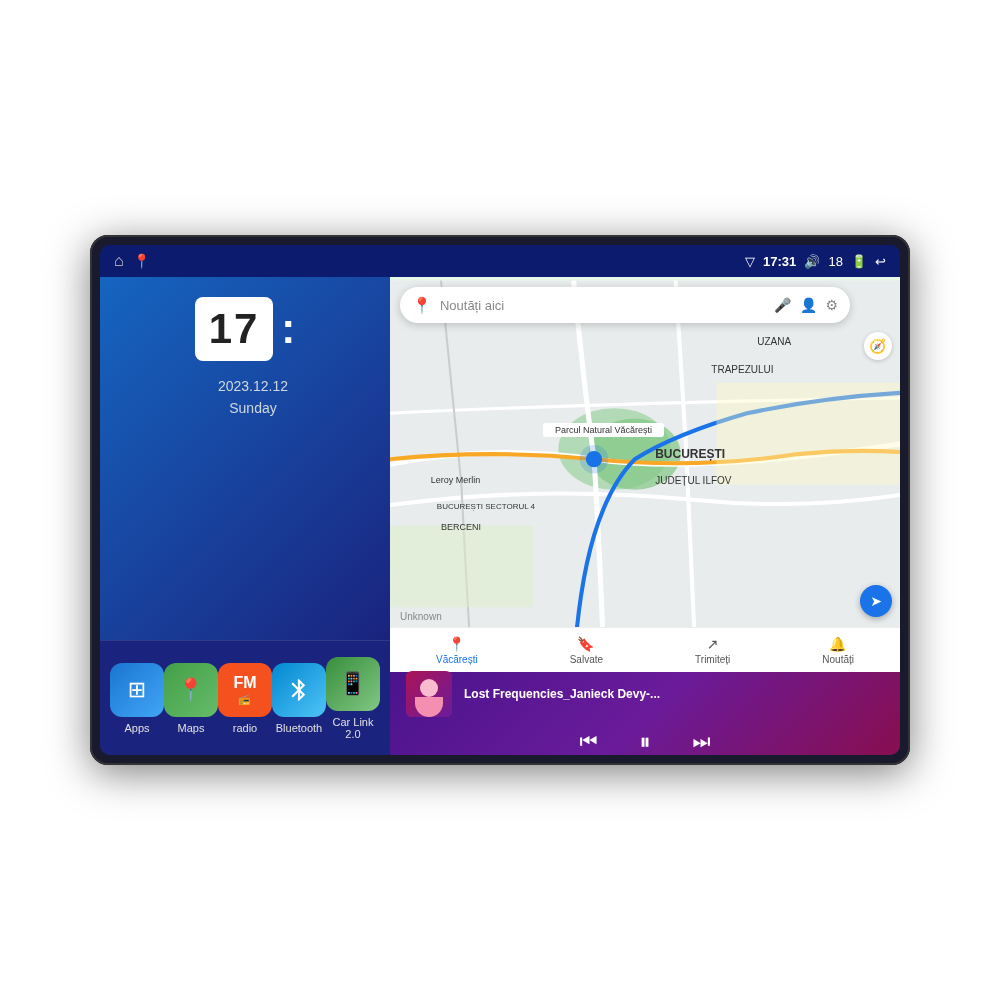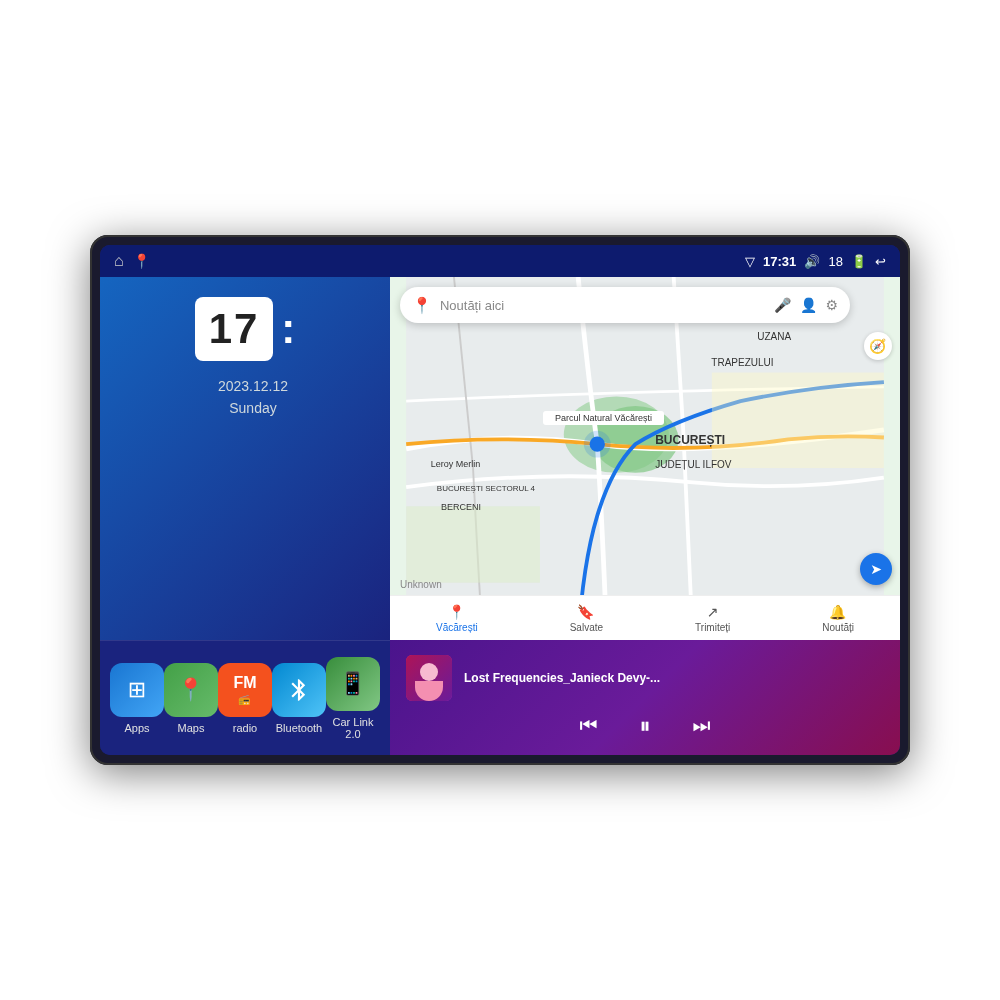--- a/index.html
+++ b/index.html
@@ -227,21 +227,21 @@
     .map-nav-item.active .map-nav-item-text {
       color: #1a73e8;
     }
     .map-nav-icon {
       font-size: 14px;
       color: #1a73e8;
     }
 
     
     .music-player {
-      height: 115px;
+      height: 83px;
       background: linear-gradient(135deg, #4a148c, #6a1b9a, #880e4f);
       display: flex;
       flex-direction: column;
       justify-content: center;
       padding: 10px 16px;
     }
     .music-top {
       display: flex;
       align-items: center;
       gap: 12px;

